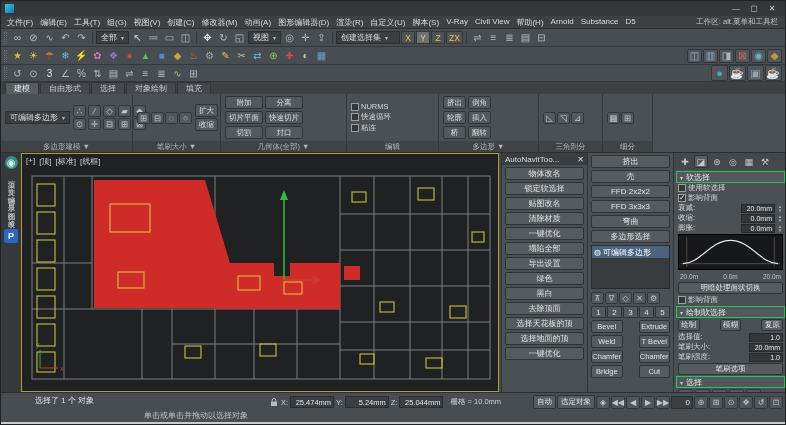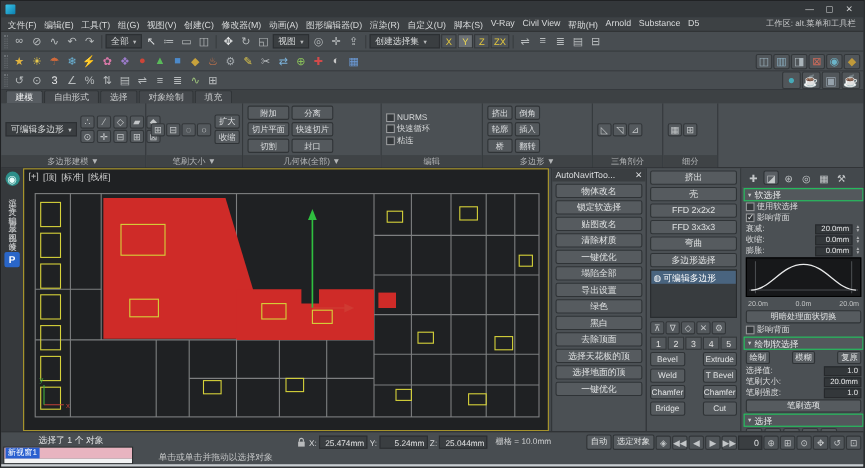--- a/index.html
+++ b/index.html
@@ -641,26 +641,20 @@
         <span class="ico">∕</span>
         <span class="ico">◇</span>
         <span class="ico">▰</span>
         <span class="ico">◆</span>
       </div>
   </div>
 
   <div class="statusbar">
     <span class="sline1">选择了 1 个 对象</span>
     <span class="sline2">单击或单击并拖动以选择对象</span>
-    <div class="listener">
-      <div class="lst-pink">
-        <span class="lst-sel">新视窗1</span>
-      </div>
-      <div class="lst-white"></div>
-    </div>
     <div class="coords">
       <svg width="10" height="10" viewBox="0 0 10 10">
         <rect x="2" y="4.5" width="6" height="4.5" fill="#b9bbbc"></rect>
         <path d="M3.2,4.5 v-1.2 a1.8,1.8 0 0 1 3.6,0 v1.2" stroke="#b9bbbc" fill="none"></path>
       </svg>
       <span>X:</span>
       <span class="cfield">25.474mm</span>
       <span>Y:</span>
       <span class="cfield">5.24mm</span>
       <span>Z:</span>

